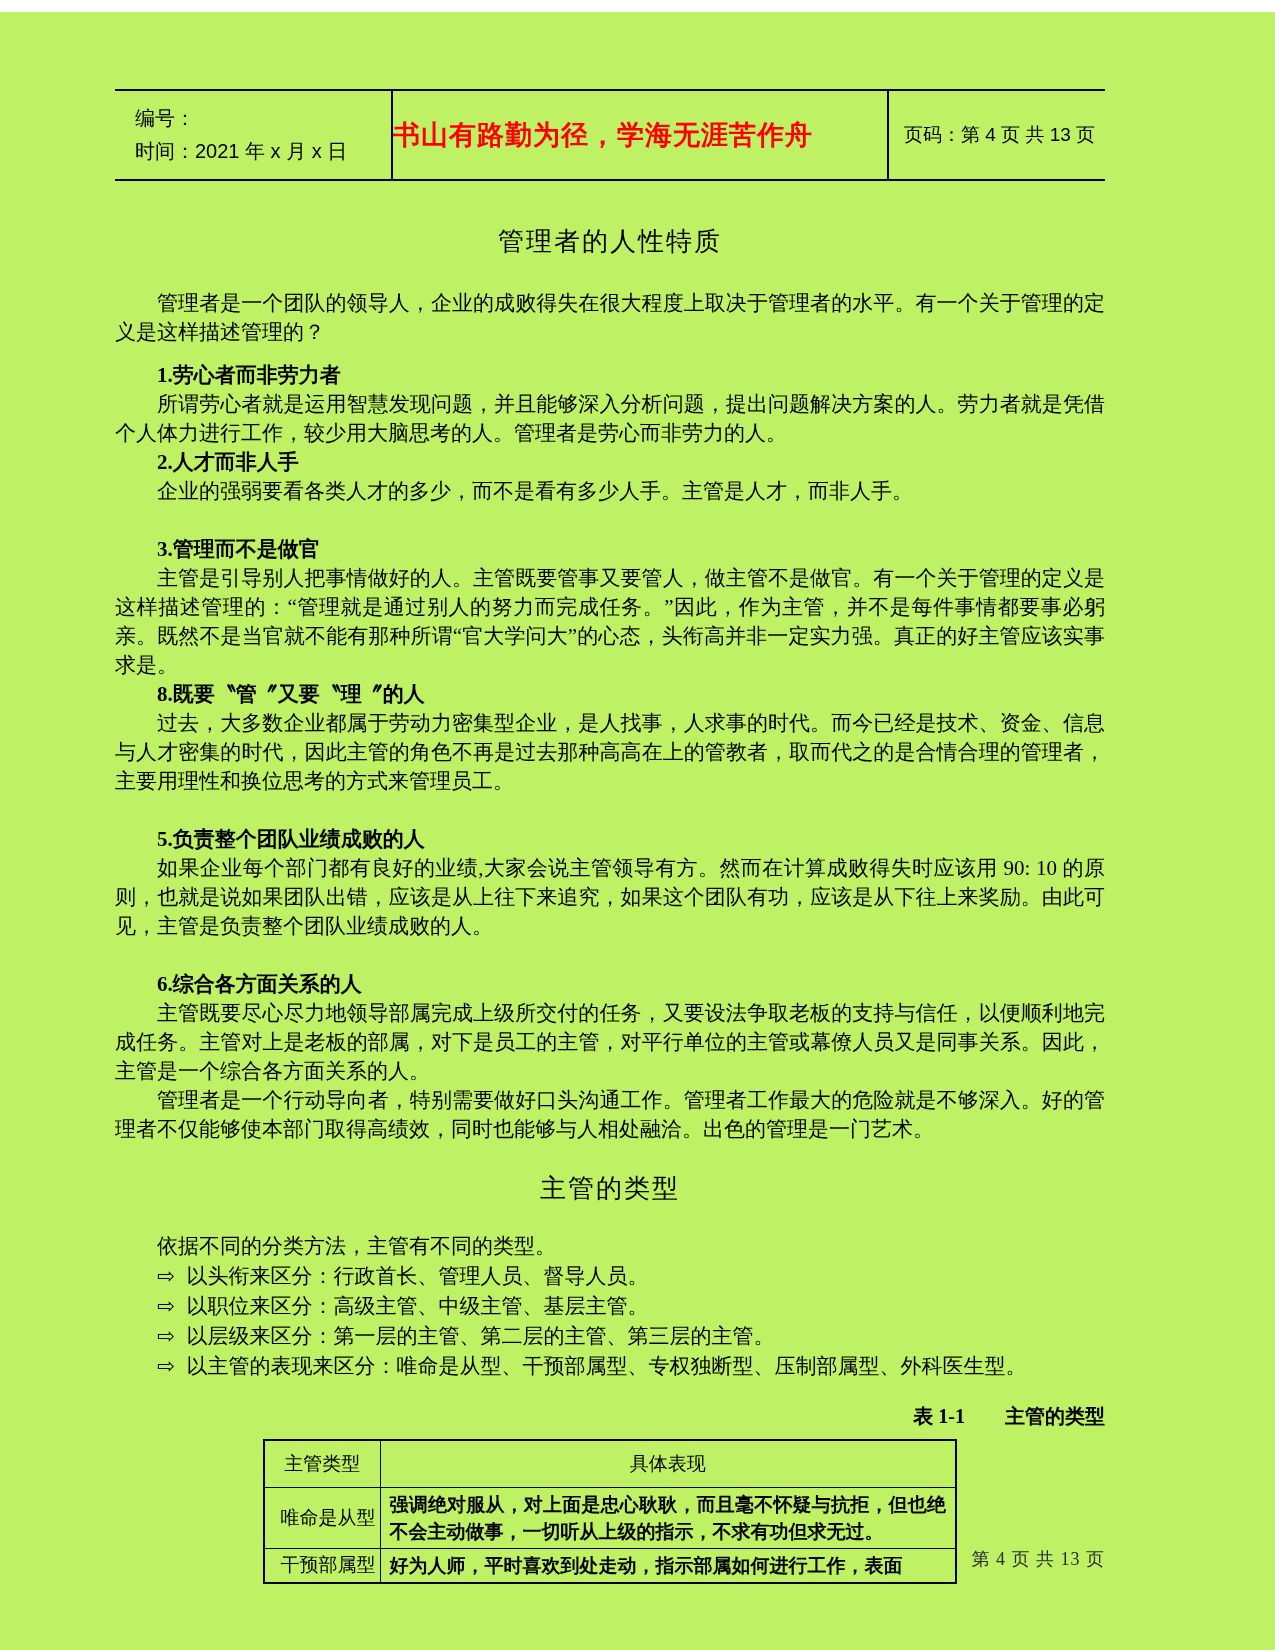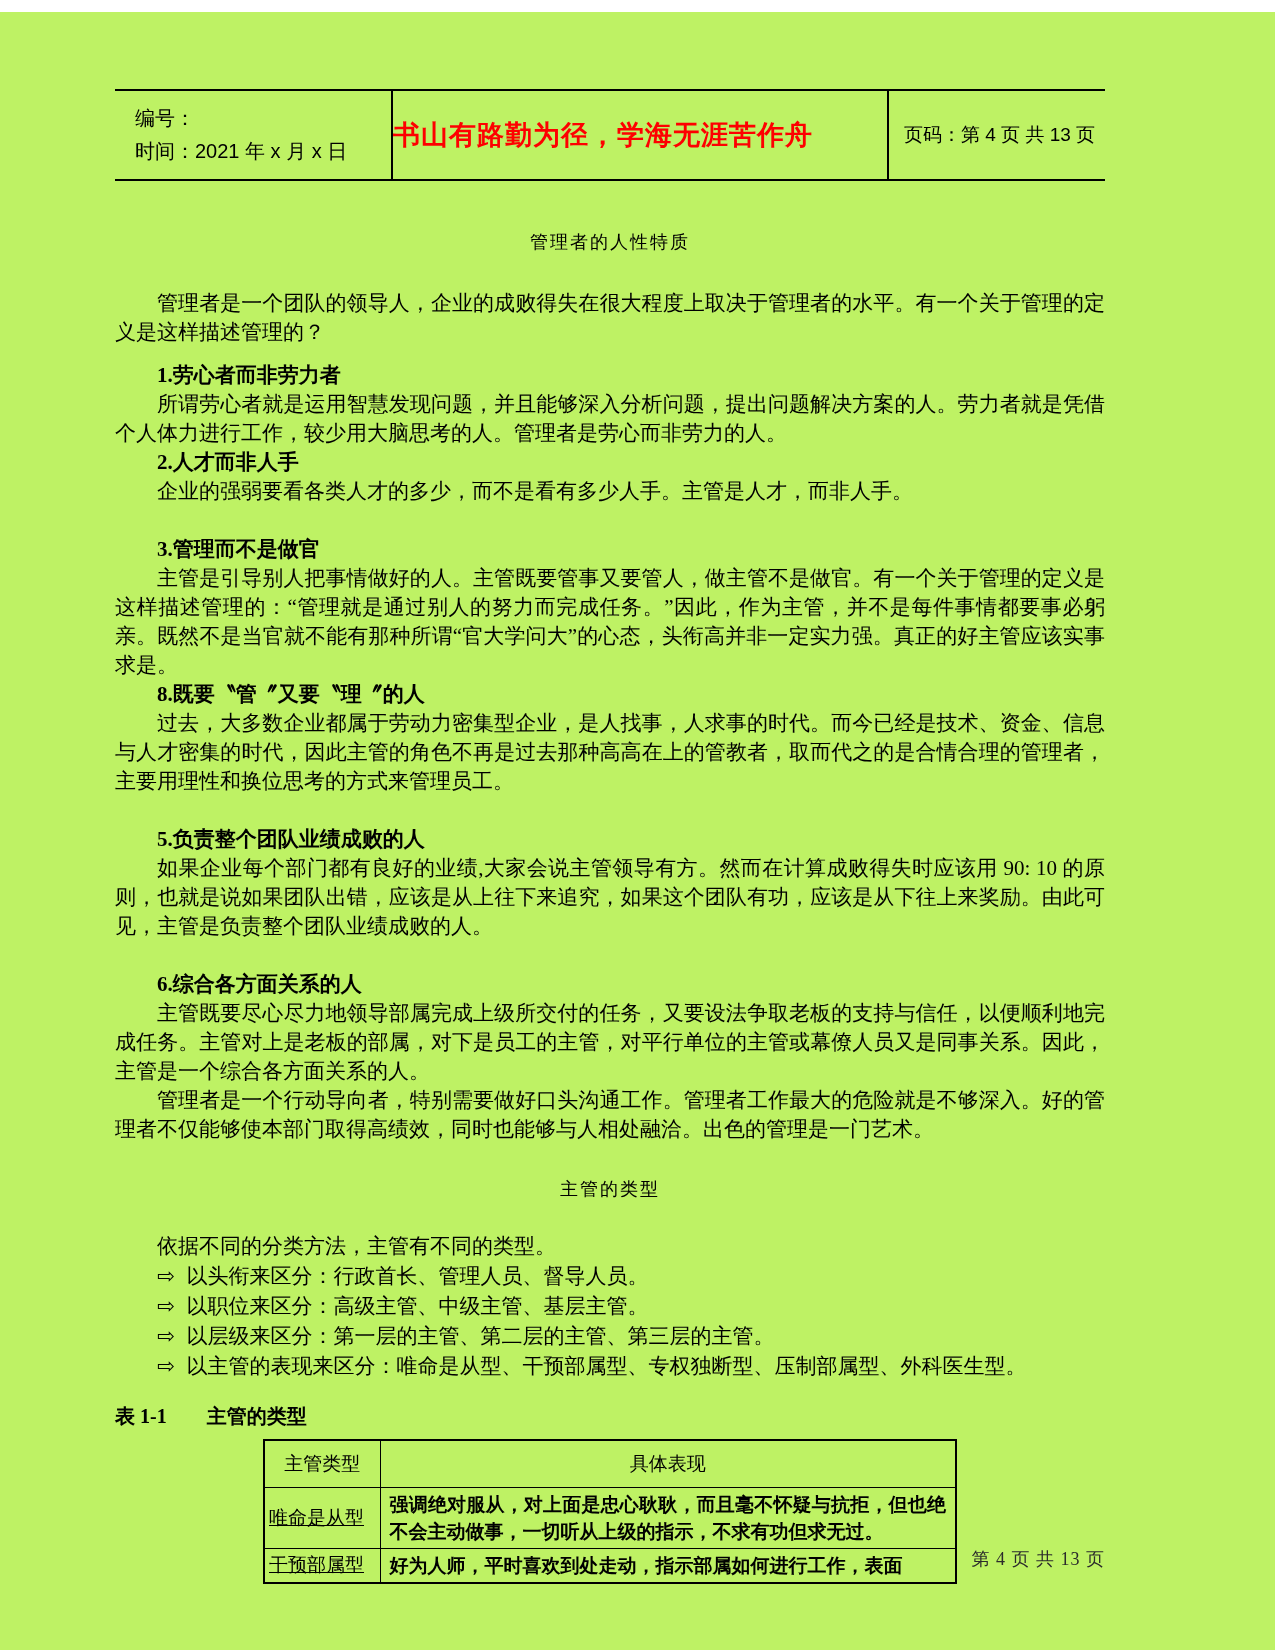--- a/index.html
+++ b/index.html
@@ -51,21 +51,21 @@
     width: 216px;
     display: flex;
     align-items: center;
     padding-left: 15px;
     font-size: 19px;
     white-space: nowrap;
   }
 
   
   .doc-title {
-    font-size: 18px;
+    font-size: 26px;
     font-weight: normal;
     text-align: center;
     margin-top: 44px;
     margin-bottom: 30px;
     line-height: 34px;
     letter-spacing: 2px;
   }
   .doc-title.second {
     margin-top: 28px;
     margin-bottom: 26px;
@@ -94,21 +94,21 @@
     line-height: 30px;
   }
   .bullet-arrow {
     font-family: "DejaVu Sans", sans-serif;
     margin-right: 12px;
     font-size: 21px;
   }
 
   
   .table-caption {
-    text-align: left;
+    text-align: right;
     font-weight: bold;
     font-size: 20px;
     margin-top: 22px;
     margin-bottom: 9px;
   }
   .table-caption .caption-title { margin-left: 2em; }
   table.types-table {
     border-collapse: collapse;
     width: 694px;
     margin: 0 auto;
@@ -119,21 +119,21 @@
   table.types-table th, table.types-table td {
     border: 1px solid #000;
     vertical-align: middle;
   }
   table.types-table col.c1 { width: 116px; }
   table.types-table th {
     font-weight: normal;
     text-align: center;
     height: 47px;
   }
-  td.type-cell { text-align: left; padding: 3px 4px; text-decoration: underline; }
+  td.type-cell { text-align: right; padding: 3px 4px; }
   td.desc-cell { padding: 3px 9px; line-height: 27px; text-align: justify; font-weight: bold; }
 
   
   .page-footer {
     position: absolute;
     right: 170px;
     bottom: 91px;
     font-size: 18px;
     color: #2b2b2b;
     letter-spacing: 1px;

